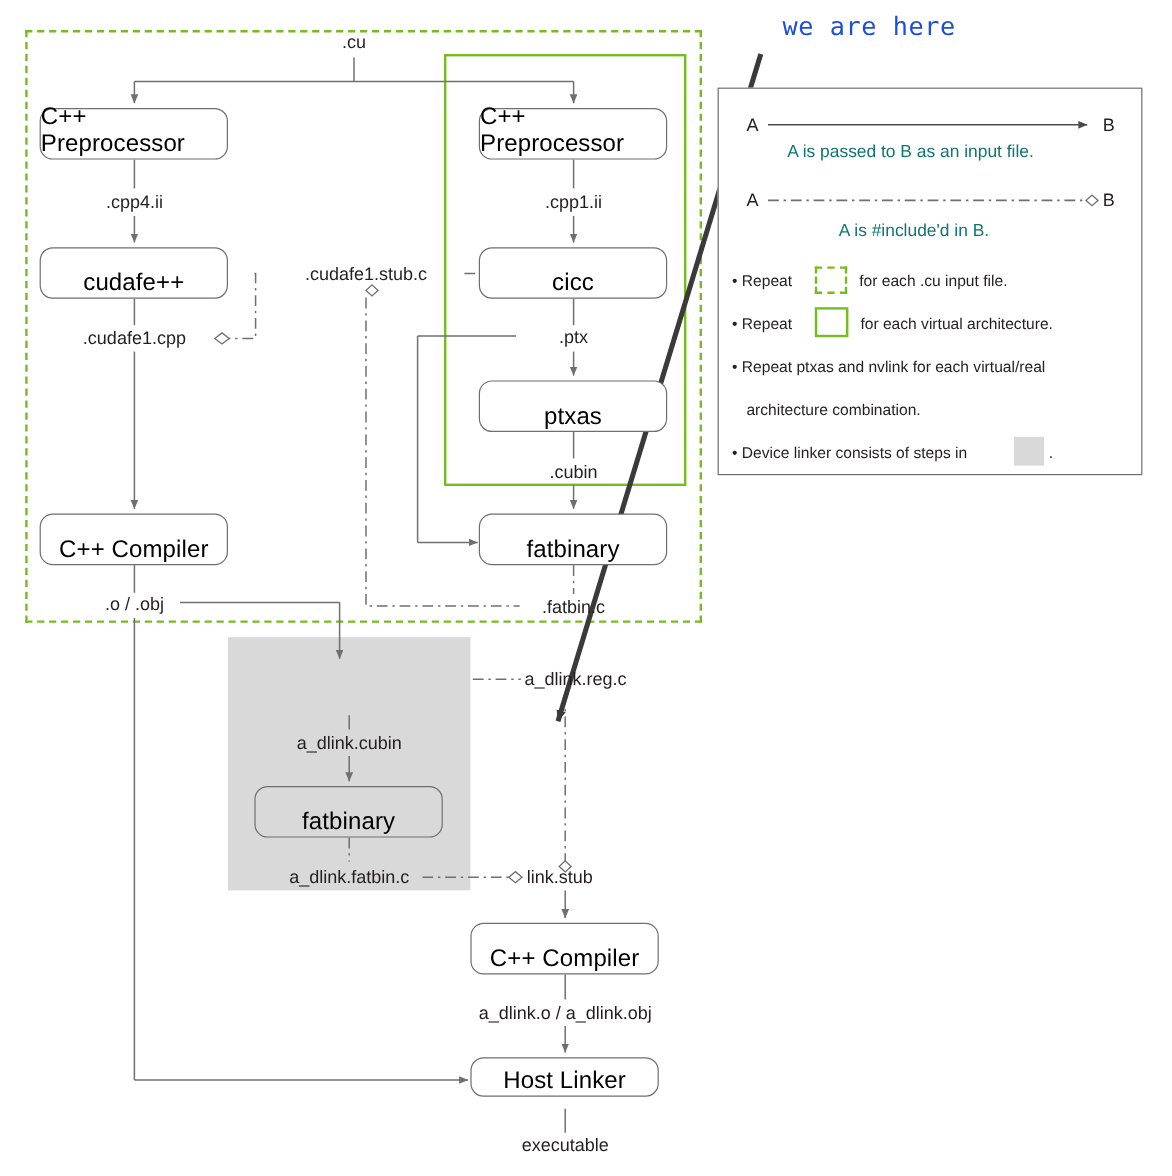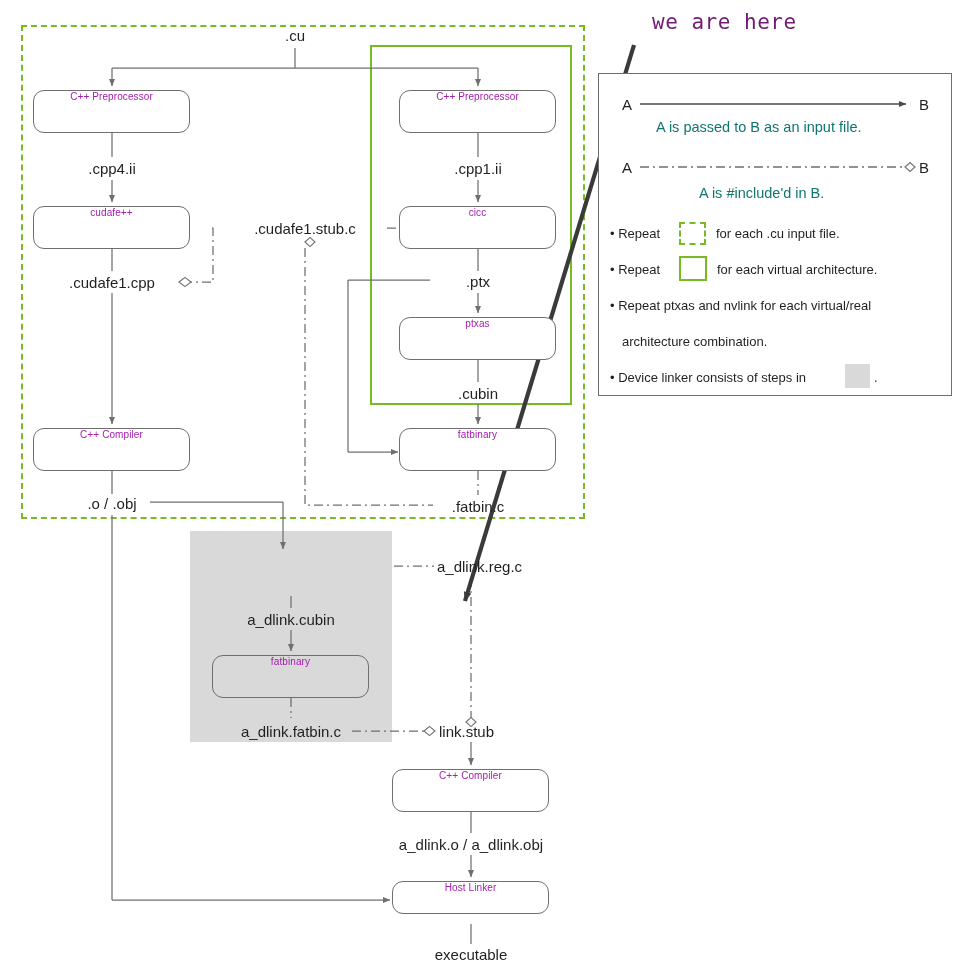--- a/index.html
+++ b/index.html
@@ -12,40 +12,40 @@
   
   .region{position:absolute;box-sizing:border-box;}
   .region-dashed{border:2px dashed #76bc21;}
   .region-solid{border:2.5px solid #76bc21;}
   .region-gray{background:#d9d9d9;}
   .legend-box{position:absolute;box-sizing:border-box;border:1.5px solid #6e6e6e;background:#fff;}
 
   
   .node{position:absolute;box-sizing:border-box;border:1px solid #6f6f6f;
         border-radius:11px;background:#ffffff;
-        display:flex;align-items:flex-start;justify-content:center;
-        font-size:10px;color:#a21caf;letter-spacing:.1px;}
+        display:flex;align-items:flex-end;justify-content:center;
+        font-size:20px;color:#000000;letter-spacing:.1px;}
   .node.on-gray{background:#d9d9d9;}
 
   
   .lbl{position:absolute;font-size:15px;color:#231f20;white-space:nowrap;
        background:transparent;line-height:1;}
   .lbl.c{transform:translateX(-50%);}
 
   
   .lg-txt{position:absolute;font-size:14.5px;color:#0f766e;white-space:nowrap;line-height:1.1;}
   .lg-ab{position:absolute;font-size:15px;color:#231f20;}
   .lg-bullet{position:absolute;font-size:13px;color:#231f20;white-space:nowrap;}
   .sw-dashed{position:absolute;box-sizing:border-box;border:2px dashed #76bc21;background:#fff;}
   .sw-solid{position:absolute;box-sizing:border-box;border:2.5px solid #76bc21;background:#fff;}
   .sw-gray{position:absolute;background:#d9d9d9;}
 
   
   .annot{position:absolute;font-family:"DejaVu Sans Mono","Liberation Mono",monospace;
-         font-size:21px;color:#701a75;white-space:nowrap;letter-spacing:.5px;}
+         font-size:21px;color:#1d4ed8;white-space:nowrap;letter-spacing:.5px;}
 </style>
 </head>
 <body>
 
 <div id="canvas">
 
   <div class="region region-dashed" style="left:21px;top:25px;width:564px;height:494px;"></div>
 
   <div class="region region-solid" style="left:370px;top:45px;width:202px;height:360px;"></div>
 

